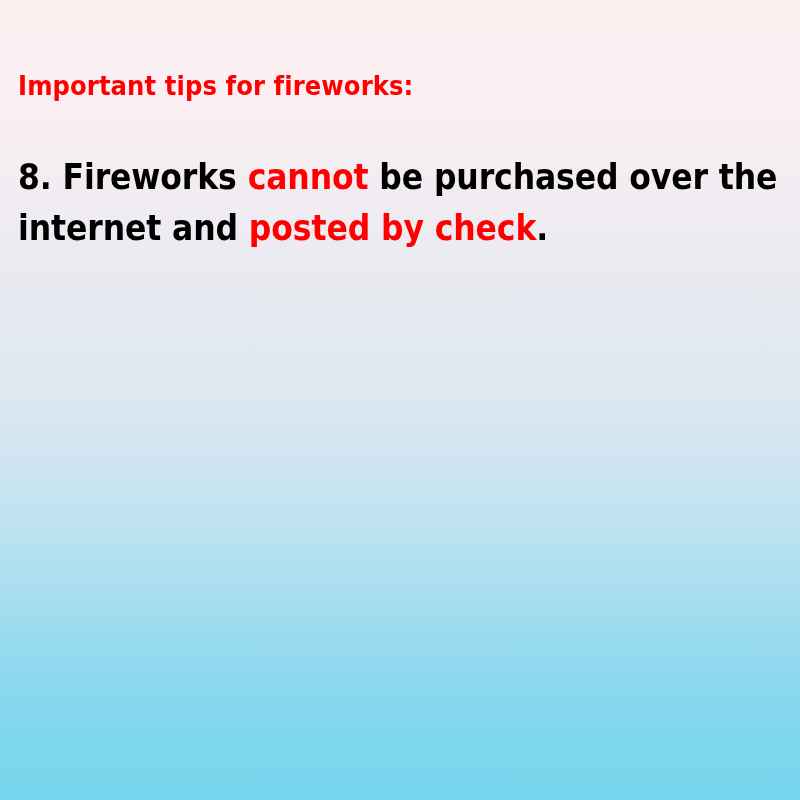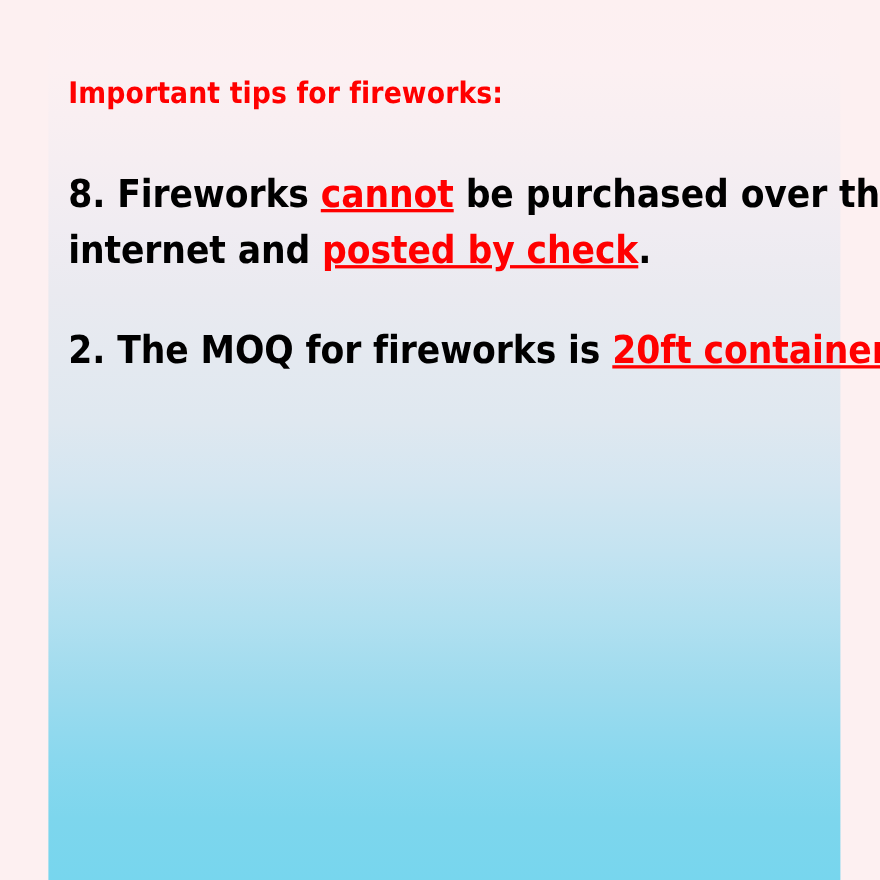--- a/index.html
+++ b/index.html
@@ -10,42 +10,41 @@
   body {
     width: 800px;
     height: 800px;
     overflow: hidden;
     font-family: "DejaVu Sans Condensed", "Liberation Sans Narrow", "Liberation Sans", sans-serif;
     background: #fdf0f1;
   }
   #poster {
     position: relative;
     box-sizing: border-box;
-    width: 720px;
+    width: 800px;
     height: 800px;
     padding: 4px 18px;
     background: linear-gradient(
       to bottom,
       #fdf0f1 0%,
       #fcf0f2 8%,
       #f6eef2 18%,
       #f0ecf2 26%,
       #eaeaf0 33%,
       #e4e9f0 41%,
       #dfe8f0 48%,
       #d4e6f1 55%,
       #c3e3f1 63%,
       #b2e0f0 70%,
       #9edbee 78%,
       #8ad8ee 86%,
       #7dd6ed 93%,
       #77d6ee 100%
     );
     color: #000000;
-    margin-left: 44px;
   }
   .title {
     position: absolute;
     left: 18px;
     top: 70px;
     font-size: 27px;
     font-weight: bold;
     color: #ff0000;
     letter-spacing: 0.1px;
     white-space: nowrap;
@@ -62,28 +61,26 @@
     line-height: 51px;
     color: #000000;
     letter-spacing: -0.1px;
     margin-bottom: 40px;
   }
   .tip:last-child {
     margin-bottom: 0;
   }
   .hl {
     color: #ff0000;
-    text-decoration: underline;
   }
 </style>
 </head>
 <body>
 
 <div id="poster">
 
   <div class="title">Important tips for fireworks:</div>
 
   <div class="tips">
     <div class="tip"><span>8. Fireworks </span><span class="hl">cannot</span><span> be purchased over the internet and </span><span class="hl">posted by check</span><span>.</span></div>
-    <div class="tip"><span>2. The MOQ for fireworks is </span><span class="hl">20ft container</span><span>.</span></div>
   </div>
 
 </div>
 
 </body></html>

